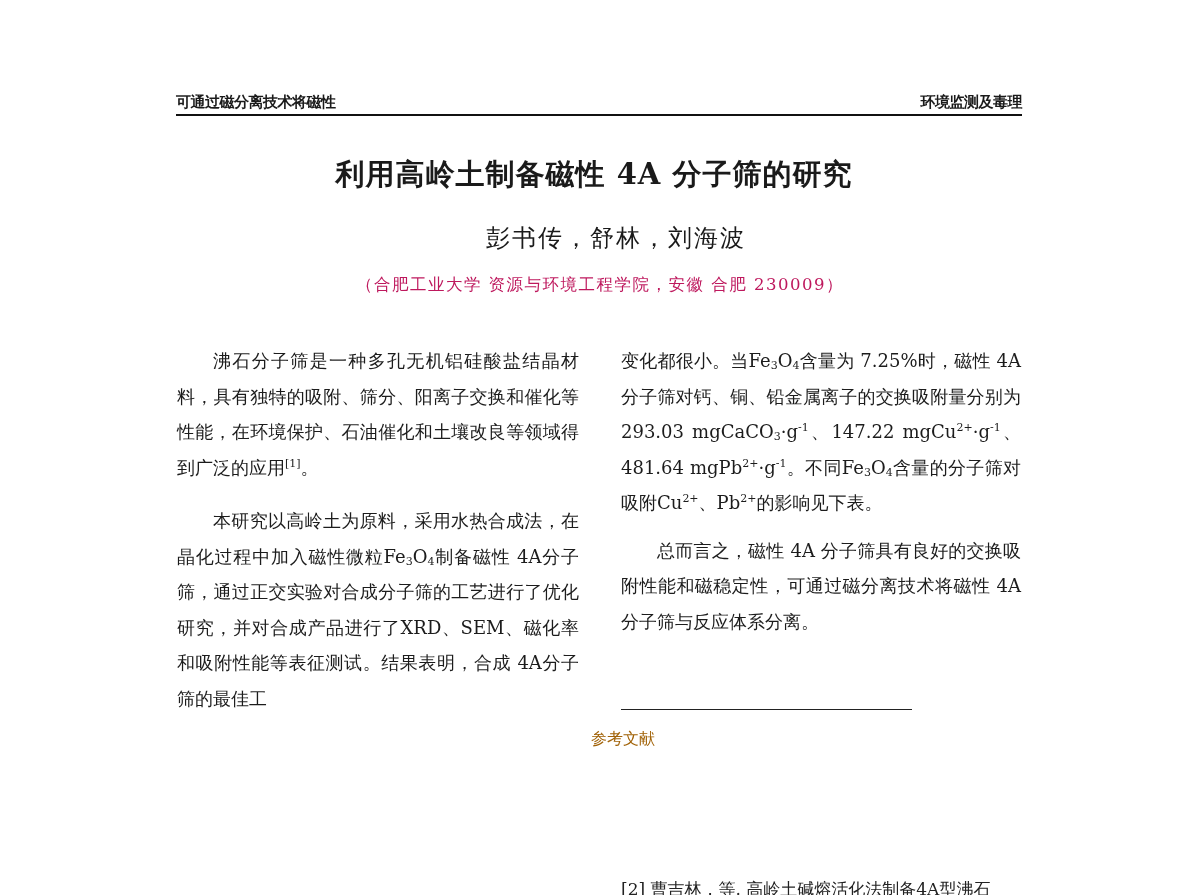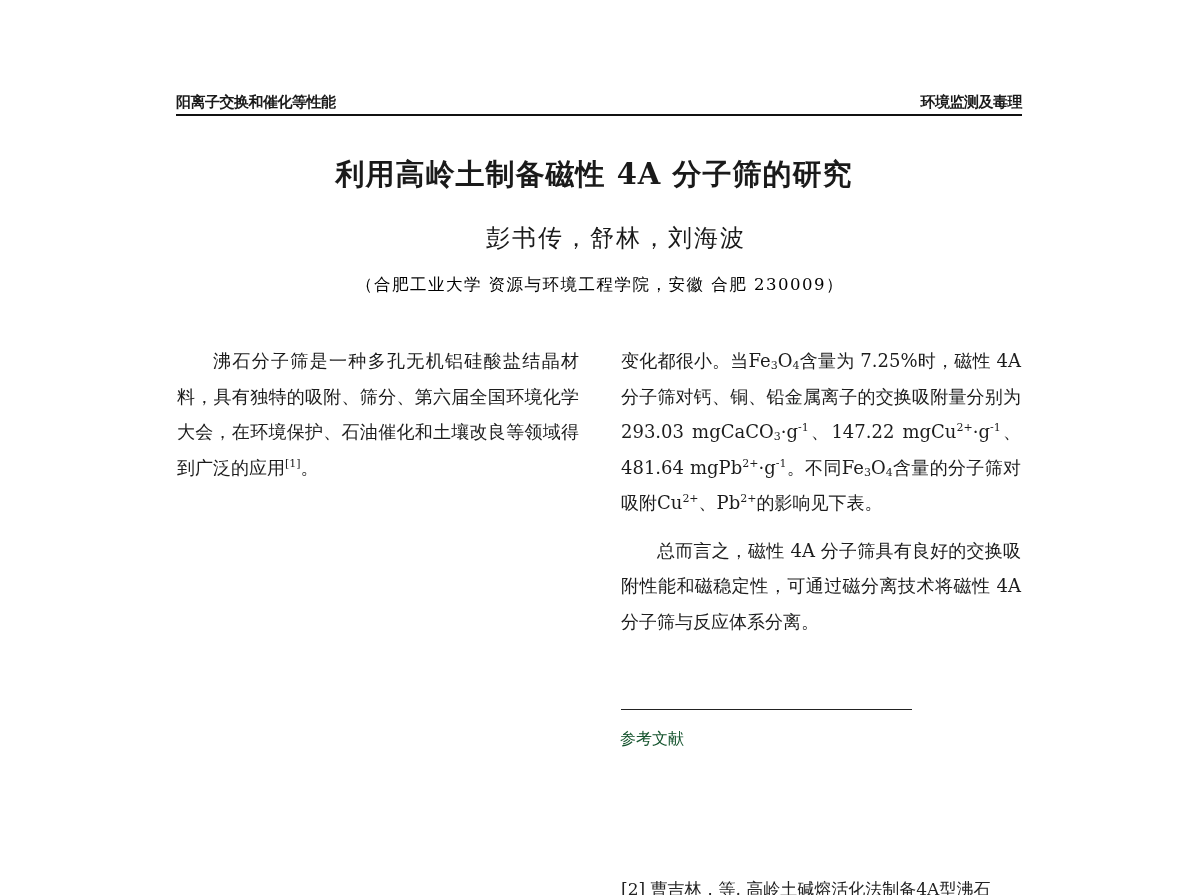--- a/index.html
+++ b/index.html
@@ -19,61 +19,62 @@
   .title {
     position: absolute; left: 0; top: 155px; width: 1188px; text-align: center;
     font-size: 29px; font-weight: bold; letter-spacing: 1px;
   }
   .authors {
     position: absolute; left: 16px; top: 222px; width: 1200px; text-align: center;
     font-size: 24px; letter-spacing: 2px;
   }
   .affil {
     position: absolute; left: 0; top: 274px; width: 1200px; text-align: center;
-    font-size: 16.5px; letter-spacing: 1.5px; color: #000000;
+    font-size: 16.5px; letter-spacing: 1.5px; color: #be185d;
   }
   .col {
     position: absolute; top: 343px; font-size: 18px; line-height: 35.5px;
     text-align: justify; color: #1c1c1c;
   }
   .col-left { left: 177px; width: 402px; }
   .col-right { left: 621px; width: 400px; }
   .col p { margin: 0; }
   .indent { text-indent: 2em; }
   .gap { height: 9px; }
   sup { font-size: 11px; line-height: 0; vertical-align: 7px; }
   sub { font-size: 11px; line-height: 0; vertical-align: -2px; }
   .rule {
     position: absolute; left: 621px; top: 709px; width: 291px; height: 0;
     border-top: 1.5px solid #222;
   }
   .refs {
-    position: absolute; left: 620px; top: 723px; width: 410px;
-    font-size: 15.5px; line-height: 32px; color: #14532d;
+    position: absolute; left: 591px; top: 723px; width: 410px;
+    font-size: 15.5px; line-height: 32px; color: #a16207;
   }
   .refs p { margin: 0; }
   .ref-head { font-size: 16px; }
   .cut { position: absolute; left: 621px; top: 878px; font-size: 17px; color: #222; white-space: nowrap; }
 </style>
 </head>
 <body>
 
 <div class="header">
-  <span>阳离子交换和催化等性能</span>
+  <span>可通过磁分离技术将磁性</span>
   <span>环境监测及毒理</span>
 </div>
 
 <div class="title">利用高岭土制备磁性 4A 分子筛的研究</div>
 <div class="authors">彭书传，舒林，刘海波</div>
 <div class="affil">（合肥工业大学 资源与环境工程学院，安徽 合肥 230009）</div>
 
 <div class="col col-left">
-  <p class="indent"><span>沸石分子筛是一种多孔无机铝硅酸盐结晶材料，具有独特的吸附、筛分、第六届全国环境化学大会，在环境保护、石油催化和土壤改良等领域得到广泛的应用</span><sup>[1]</sup><span>。</span></p>
+  <p class="indent"><span>沸石分子筛是一种多孔无机铝硅酸盐结晶材料，具有独特的吸附、筛分、阳离子交换和催化等性能，在环境保护、石油催化和土壤改良等领域得到广泛的应用</span><sup>[1]</sup><span>。</span></p>
   <div class="gap"></div>
   <div class="gap"></div>
+  <p class="indent"><span>本研究以高岭土为原料，采用水热合成法，在晶化过程中加入磁性微粒Fe</span><sub>3</sub><span>O</span><sub>4</sub><span>制备磁性 4A分子筛，通过正交实验对合成分子筛的工艺进行了优化研究，并对合成产品进行了XRD、SEM、磁化率和吸附性能等表征测试。结果表明，合成 4A分子筛的最佳工</span></p>
 </div>
 
 <div class="col col-right">
   <p><span>变化都很小。当Fe</span><sub>3</sub><span>O</span><sub>4</sub><span>含量为 7.25%时，磁性 4A分子筛对钙、铜、铅金属离子的交换吸附量分别为 293.03 mgCaCO</span><sub>3</sub><span>·g</span><sup>-1</sup><span>、147.22 mgCu</span><sup>2+</sup><span>·g</span><sup>-1</sup><span>、481.64 mgPb</span><sup>2+</sup><span>·g</span><sup>-1</sup><span>。不同Fe</span><sub>3</sub><span>O</span><sub>4</sub><span>含量的分子筛对吸附Cu</span><sup>2+</sup><span>、Pb</span><sup>2+</sup><span>的影响见下表。</span></p>
   <div class="gap" style="height:12px"></div>
   <p class="indent">总而言之，磁性 4A 分子筛具有良好的交换吸附性能和磁稳定性，可通过磁分离技术将磁性 4A 分子筛与反应体系分离。</p>
 </div>
 
 <div class="rule"></div>
 

